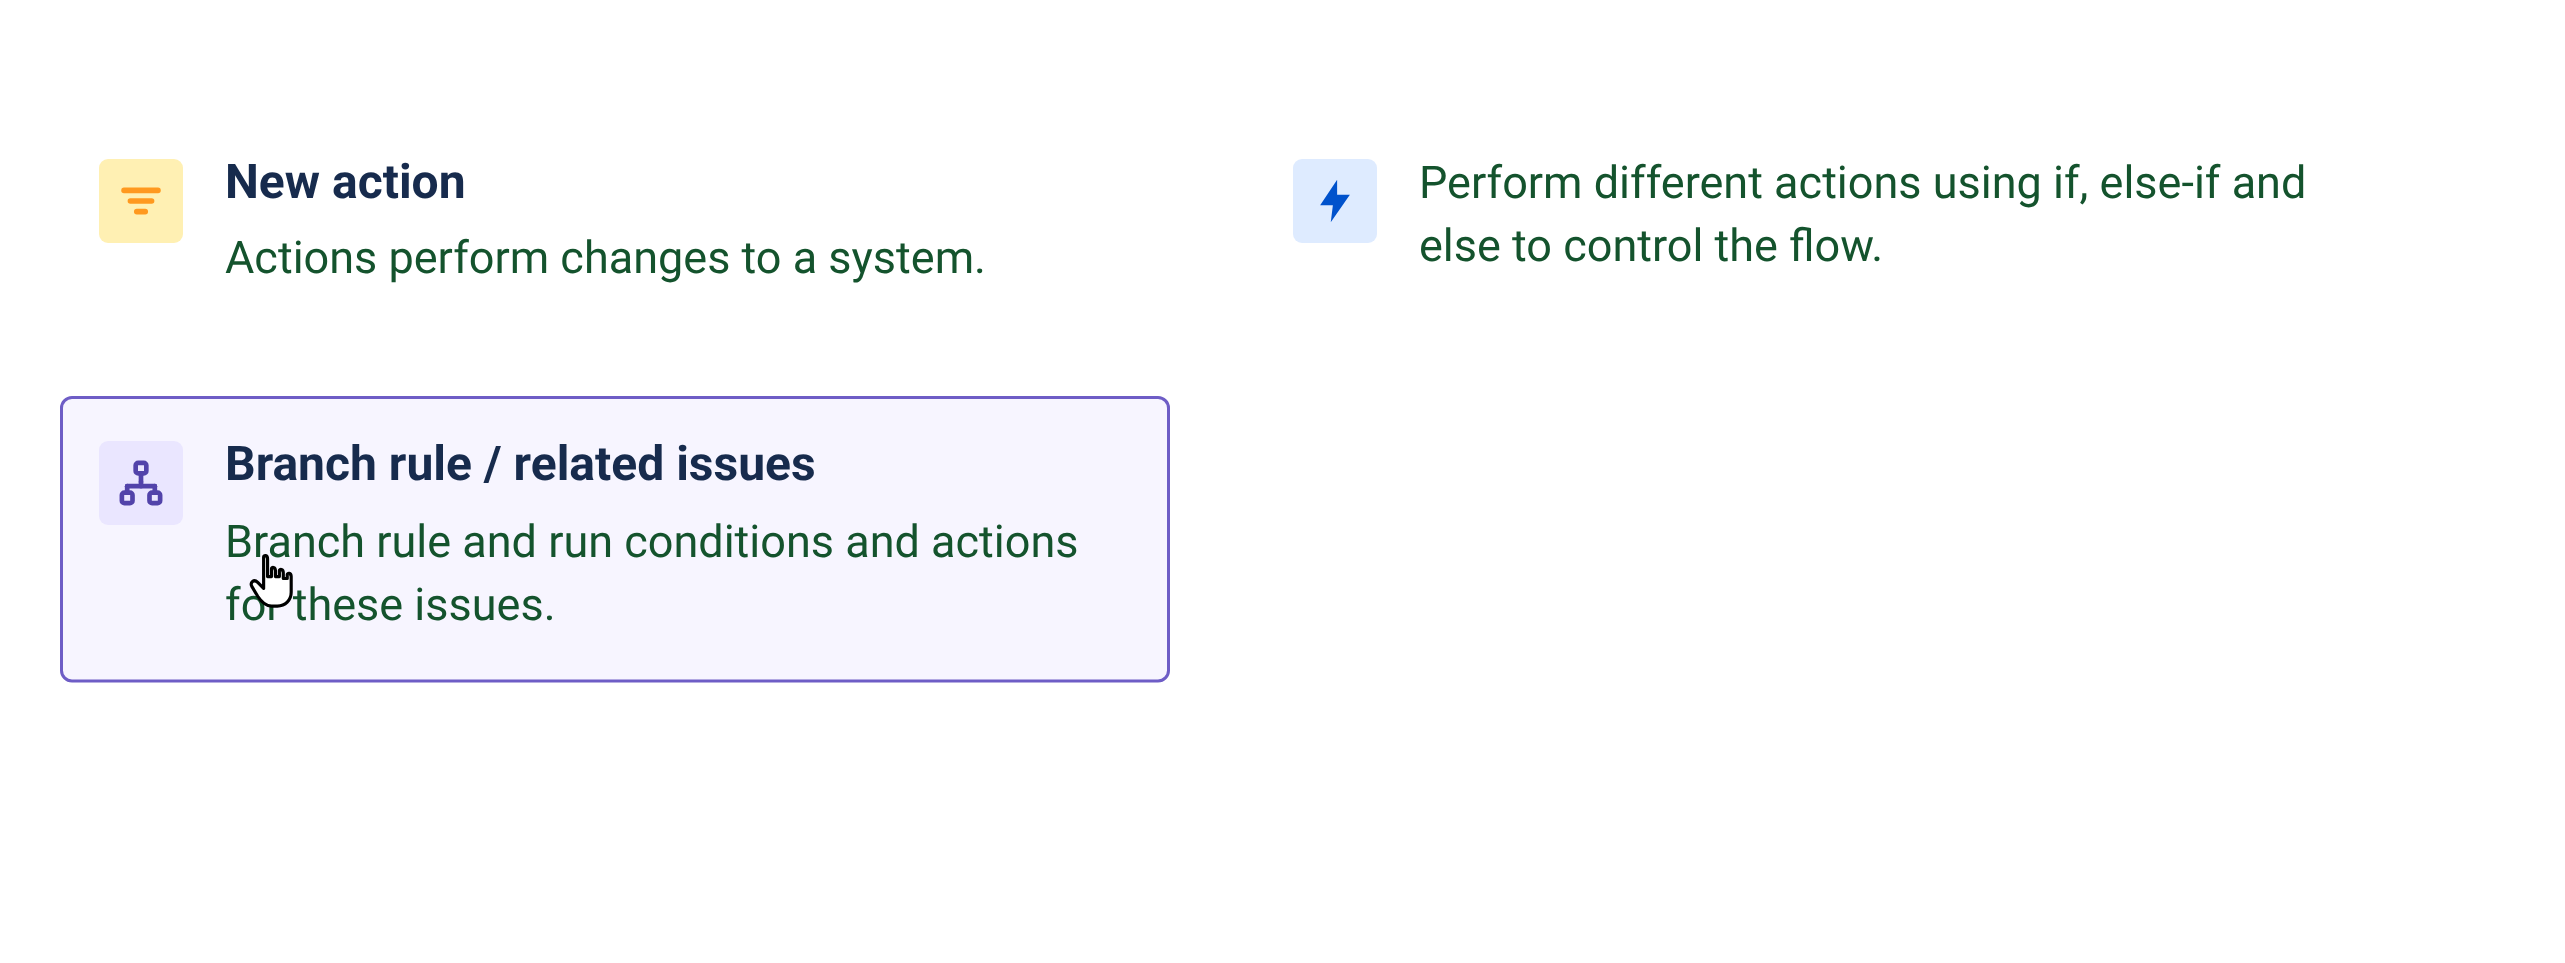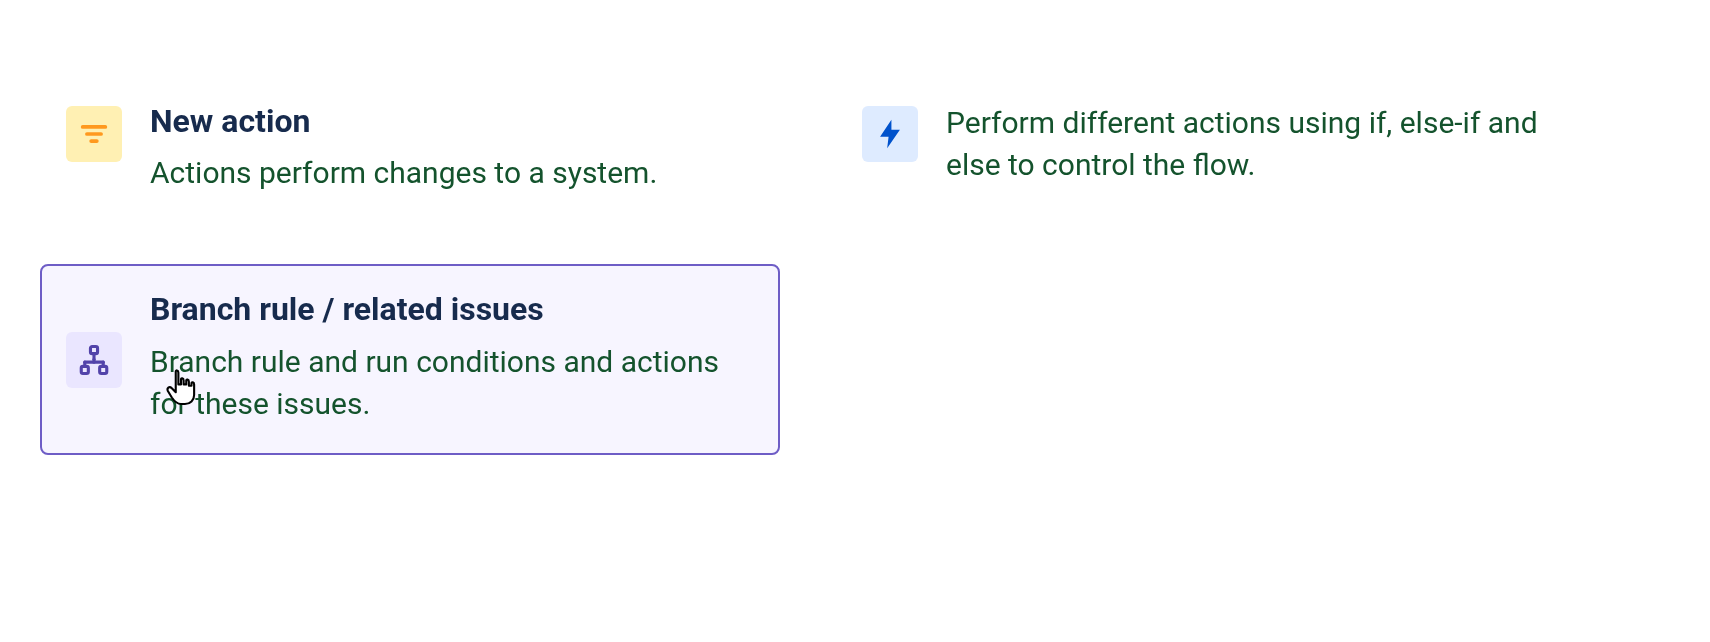--- a/index.html
+++ b/index.html
@@ -37,21 +37,20 @@
     border-radius: 8px;
     border: 2px solid transparent;
     box-sizing: border-box;
     cursor: pointer;
     position: relative;
   }
 
   .card.selected {
     border-color: #6E5DC6;
     background: #F7F5FF;
-    align-items: center;
   }
 
   .icon-box {
     width: 56px;
     height: 56px;
     border-radius: 6px;
     display: flex;
     align-items: center;
     justify-content: center;
     flex-shrink: 0;

